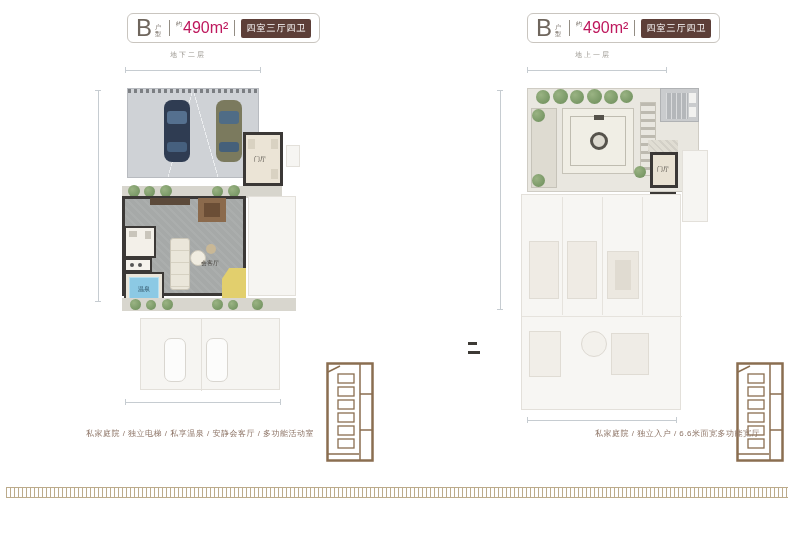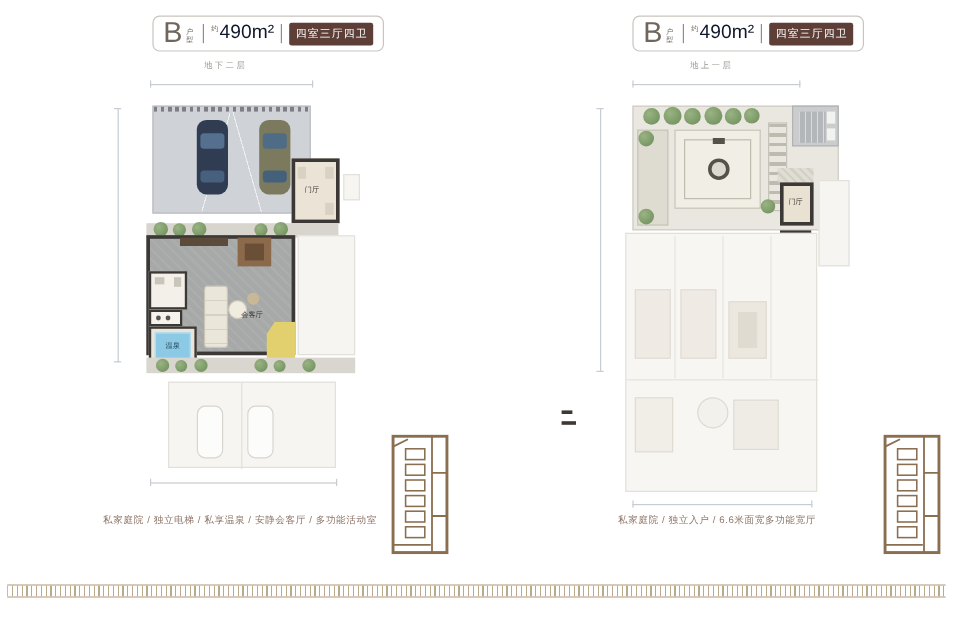--- a/index.html
+++ b/index.html
@@ -8,21 +8,21 @@
   .layer{position:absolute;inset:0;}
   .abs{position:absolute;}
   
   .hdr{position:absolute;display:flex;align-items:center;gap:6px;height:30px;
        padding:0 8px;border:1px solid #c9c5bf;border-radius:6px;background:#fff;box-sizing:border-box;}
   .unit{font-size:24px;color:#6f665d;line-height:1;}
   .unit-sub{font-size:6px;width:8px;line-height:1.15;color:#6f665d;align-self:flex-end;margin:0 0 4px -3px;}
   .vdiv{width:1px;height:16px;background:#938d84;}
   .area-wrap{display:flex;align-items:flex-start;gap:1px;}
   .approx{font-size:6px;color:#6f665d;margin-top:2px;}
-  .area{font-size:16px;color:#0f172a;line-height:1.2;}
+  .area{font-size:16px;color:#be185d;line-height:1.2;}
   .badge{background:#5d3f38;color:#fff;font-size:9px;padding:3px 5px;border-radius:2px;letter-spacing:1px;white-space:nowrap;}
   .floor-label{position:absolute;font-size:7px;color:#9a968f;letter-spacing:2px;text-align:center;width:90px;}
   .caption{position:absolute;font-size:8px;color:#8d7466;text-align:center;letter-spacing:.5px;white-space:nowrap;}
   
   .dim{background:#c6ccd1;}
   .ghost{background:#f6f5f2;border:1px solid #e3e0da;box-sizing:border-box;}
   .bush{position:absolute;border-radius:50%;background:radial-gradient(circle at 35% 35%,#9ab383,#6a8c59);}
   .label{position:absolute;color:#3e3a34;font-size:6px;line-height:1;white-space:nowrap;}
   .wallroom{box-sizing:border-box;border:3px solid #3b3836;}
   .thinroom{box-sizing:border-box;border:2px solid #3b3836;}
@@ -235,17 +235,17 @@
           <rect x="12" y="12" width="16" height="9"></rect>
             <rect x="12" y="25" width="16" height="9"></rect>
           <rect x="12" y="38" width="16" height="9"></rect>
             <rect x="12" y="51" width="16" height="9"></rect>
           <rect x="12" y="64" width="16" height="9"></rect>
             <rect x="12" y="77" width="16" height="9"></rect>
         </g>
       </svg>
     </div>
 
-    <div class="caption" style="left:440px;top:428px;width:320px;text-align:left;padding-left:75px;box-sizing:border-box;">私家庭院 / 独立入户 / 6.6米面宽多功能宽厅</div>
+    <div class="caption" style="left:440px;top:428px;width:320px;text-align:right;padding-left:75px;box-sizing:border-box;">私家庭院 / 独立入户 / 6.6米面宽多功能宽厅</div>
   </div>
 
   <div class="meander"></div>
 </div>
 
 </body></html>

